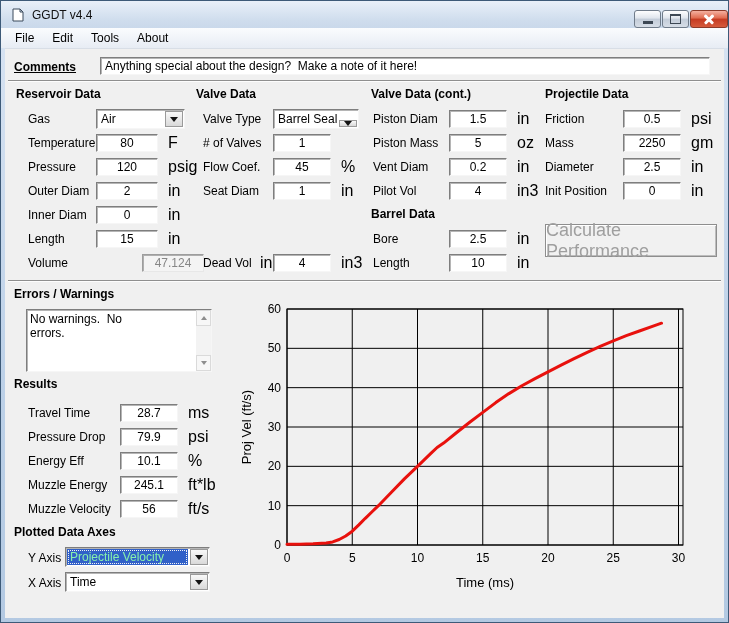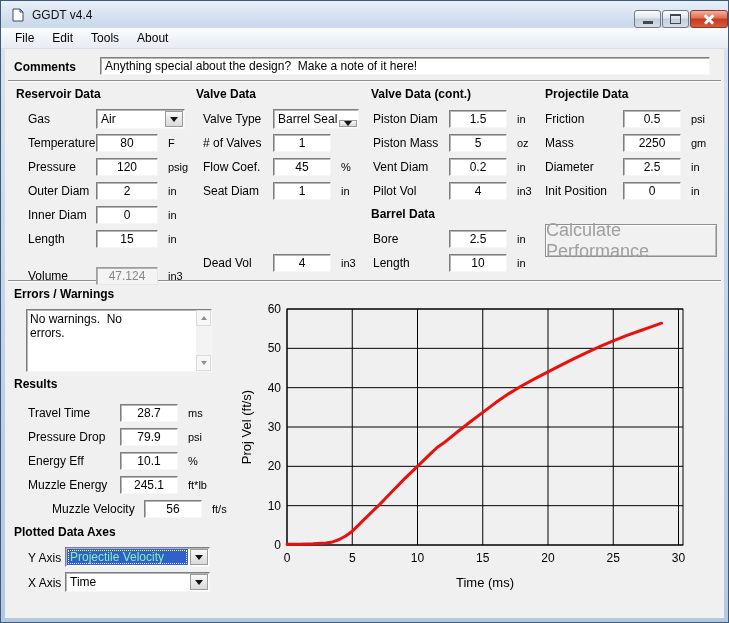--- a/index.html
+++ b/index.html
@@ -36,21 +36,21 @@
     box-shadow:inset 0 1px 0 #d8dee6;}
   
   .blabel{position:absolute;font-weight:bold;font-size:12px;white-space:pre;}
   .flabel{display:inline-block;font-size:12px;white-space:pre;}
   .frow{position:absolute;height:24px;display:flex;align-items:center;}
   .tb{height:16px;background:#fff;text-align:center;line-height:16px;font-size:12px;
     border:1px solid;border-color:#7e7e7e #f6f6f6 #f6f6f6 #7e7e7e;
     box-shadow:inset 1px 1px 0 rgba(90,90,90,.45);white-space:pre;}
   .tb.left{text-align:left;padding-left:4px;}
   .tb.disabled{color:#878787;background:#f4f4f4;border-color:#9d9d9d #e7e7e7 #e7e7e7 #9d9d9d;}
-  .unit{margin-left:10px;font-size:11px;white-space:pre;}
+  .unit{margin-left:10px;font-size:16px;white-space:pre;}
   .combo{height:18px;background:#fff;border:1px solid;border-color:#7e7e7e #f6f6f6 #f6f6f6 #7e7e7e;
     box-shadow:inset 1px 1px 0 rgba(90,90,90,.45);display:flex;align-items:stretch;box-sizing:content-box;}
   .combo-text{flex:1;font-size:12px;line-height:18px;padding-left:4px;overflow:hidden;white-space:pre;}
   .combo-text.sel{background:#3060c8;color:#86efac;outline:1px dotted #f2f2f2;outline-offset:-2px;margin:1px;line-height:16px;padding-left:3px;}
   .combo-btn{width:16px;margin:1px;background:linear-gradient(#f9f9f9,#d9d9d9);
     border:1px solid #9a9a9a;display:flex;align-items:center;justify-content:center;}
   .arrow-down{width:0;height:0;border-left:4px solid transparent;border-right:4px solid transparent;border-top:5px solid #141414;}
   .hsep{position:absolute;left:8px;width:713px;height:0;border-top:1px solid #8f8f8f;border-bottom:1px solid #fdfdfd;}
   .btn-disabled{position:absolute;background:#f1f1f1;border:1px solid #8e8e8e;
     box-shadow:inset 1px 1px 0 #ffffff,inset -1px -1px 0 #bdbdbd;
@@ -91,21 +91,21 @@
 
   <div class="menubar" id="menubar">
       <span class="menu-item">File</span>
       <span class="menu-item">Edit</span>
       <span class="menu-item">Tools</span>
       <span class="menu-item">About</span>
     </div>
 
   <div class="client"></div>
 
-  <span class="blabel" style="left:14px;top:60px;">Comments</span>
+  <span class="blabel" style="left:14px;top:60px;text-decoration:underline;">Comments</span>
   <div class="tb left" style="position:absolute;left:100px;top:57px;width:604px;">Anything special about the design?  Make a note of it here!</div>
 
   <div class="hsep" style="top:80px;"></div>
 
   <span class="blabel" style="left:16px;top:87px;">Reservoir Data</span>
   <span class="blabel" style="left:196px;top:87px;">Valve Data</span>
   <span class="blabel" style="left:371px;top:87px;">Valve Data (cont.)</span>
   <span class="blabel" style="left:545px;top:87px;">Projectile Data</span>
   <span class="blabel" style="left:371px;top:207px;">Barrel Data</span>
 
@@ -205,21 +205,21 @@
     <div class="frow" style="left:28px;top:203px;">
       <span class="flabel" style="width:68px;">Inner Diam</span>
       <div class="tb" style="width:60px;">0</div>
       <span class="unit">in</span>
     </div>
     <div class="frow" style="left:28px;top:227px;">
       <span class="flabel" style="width:68px;">Length</span>
       <div class="tb" style="width:60px;">15</div>
       <span class="unit">in</span>
     </div>
-    <div class="frow" style="left:28px;top:264px;">
+    <div class="frow" style="left:28px;top:251px;gap:46px;">
       <span class="flabel" style="width:68px;">Volume</span>
       <div class="tb disabled" style="width:60px;">47.124</div>
       <span class="unit">in3</span>
     </div>
     <div class="frow" style="left:203px;top:107px;">
       <span class="flabel" style="width:70px;">Valve Type</span>
       <div class="combo" style="width:84px;align-items:flex-end;">
         <span class="combo-text">Barrel Seal</span>
         <span class="combo-btn">
           <span class="arrow-down"></span>
@@ -308,18 +308,18 @@
     <div class="frow" style="left:28px;top:449px;">
       <span class="flabel" style="width:92px;">Energy Eff</span>
       <div class="tb" style="width:56px;">10.1</div>
       <span class="unit">%</span>
     </div>
     <div class="frow" style="left:28px;top:473px;">
       <span class="flabel" style="width:92px;">Muzzle Energy</span>
       <div class="tb" style="width:56px;">245.1</div>
       <span class="unit">ft*lb</span>
     </div>
-    <div class="frow" style="left:28px;top:497px;margin-left:24px;">
+    <div class="frow" style="left:28px;top:497px;">
       <span class="flabel" style="width:92px;">Muzzle Velocity</span>
       <div class="tb" style="width:56px;">56</div>
       <span class="unit">ft/s</span>
     </div>
   </div>
 
 </body></html>

